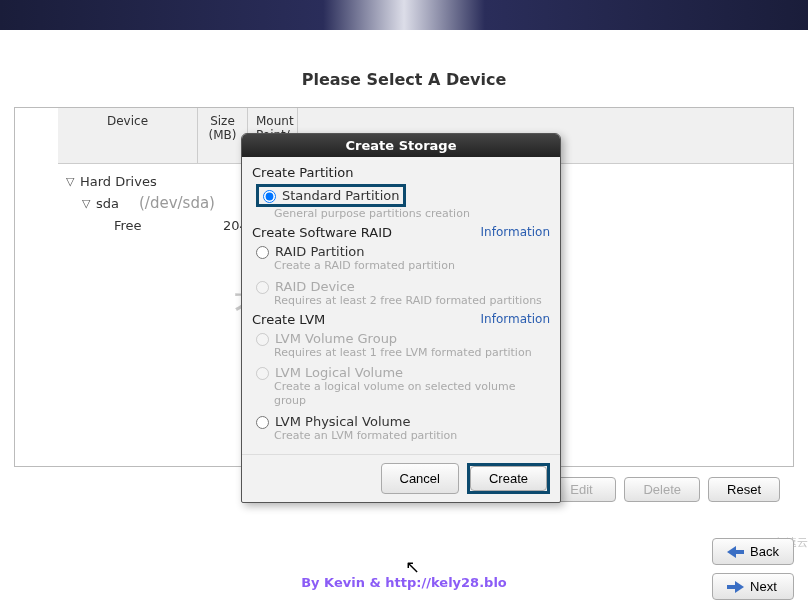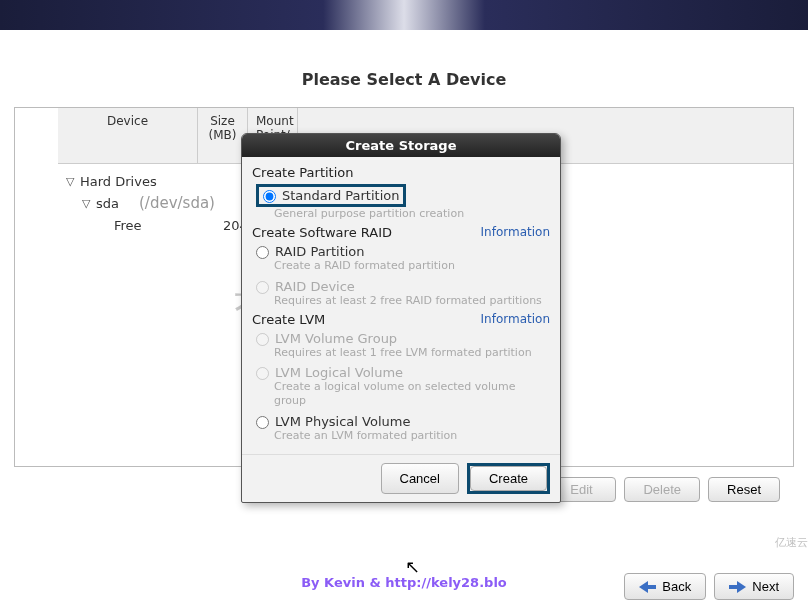--- a/index.html
+++ b/index.html
@@ -168,20 +168,21 @@
       gap: 8px;
       padding: 10px 14px 0 14px;
     }
     
     .nav-buttons {
       position: absolute;
       bottom: 10px;
       right: 14px;
       display: flex;
       gap: 8px;
+      flex-direction: column;
     }
     .nav-btn {
       background: linear-gradient(#fdfdfd, #e4e4e4);
       border: 1px solid #aaa;
       border-radius: 4px;
       padding: 5px 14px;
       font-size: 13px;
       cursor: pointer;
       display: flex;
       align-items: center;
@@ -264,21 +265,21 @@
   <div class="dialog-body">
     <div class="section-header">
         <span>Create Partition</span>
       </div>
     <div class="radio-row">
       <span class="red-box">
         <input type="radio" checked="" style="">
         <span class="radio-label">Standard Partition</span>
       </span>
     </div>
-    <div class="radio-desc">General purpose partition creation</div>
+    <div class="radio-desc">General purpose partitions creation</div>
 
     <div class="section-header">
       <span>Create Software RAID</span>
       <span class="info-link">Information</span>
     </div>
     <div class="radio-row">
       <input type="radio" style="">
       <span class="radio-label">RAID Partition</span>
     </div>
     <div class="radio-desc">Create a RAID formated partition</div>

